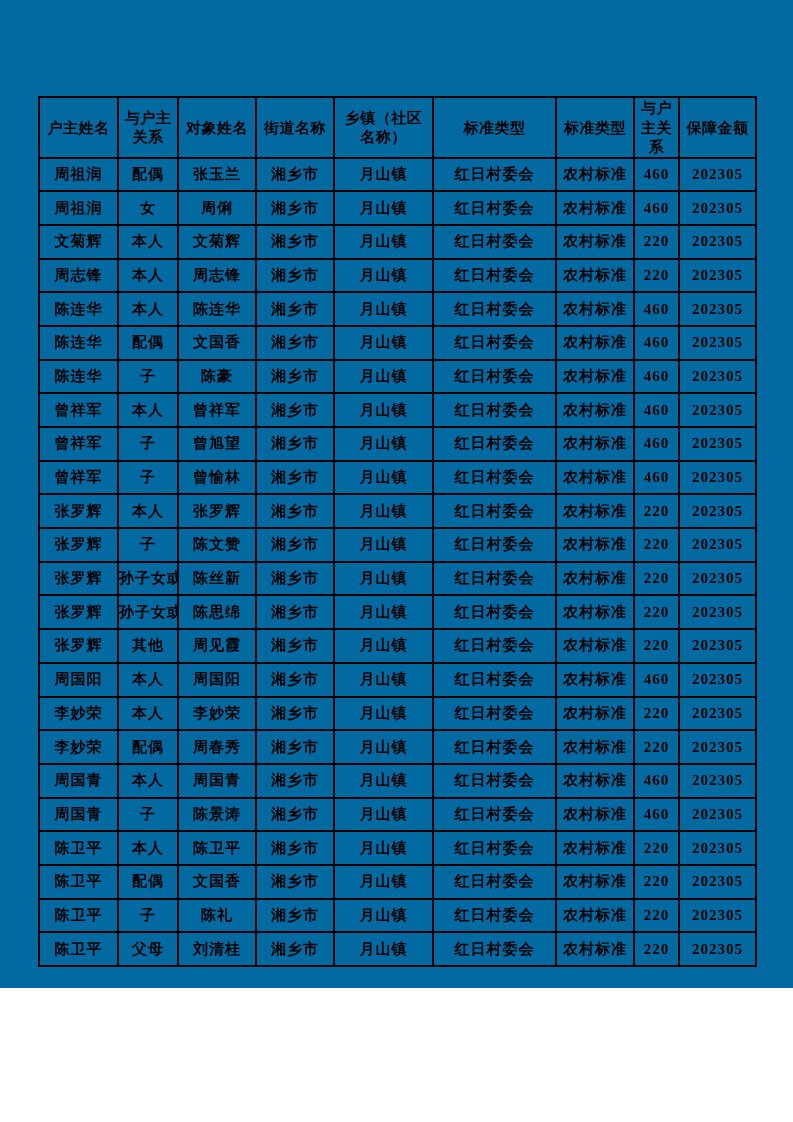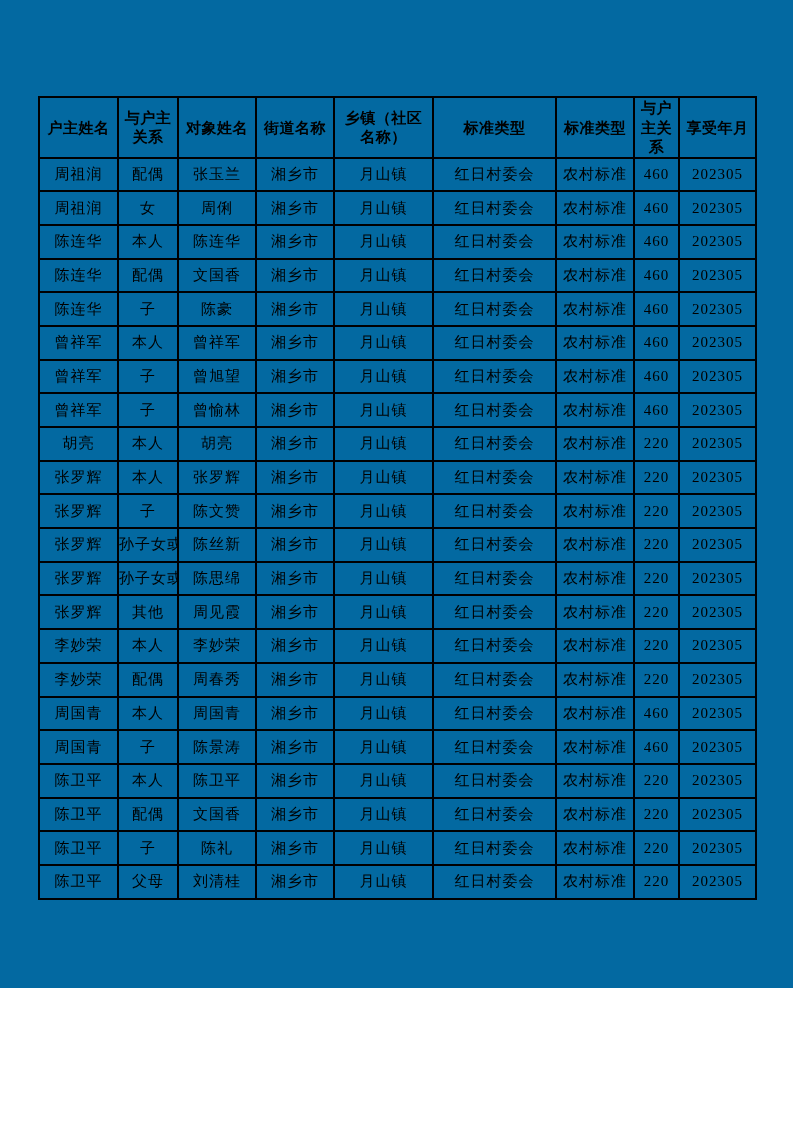--- a/index.html
+++ b/index.html
@@ -30,21 +30,21 @@
   table.grid thead tr { height: 55px; }
   table.grid th {
     font-family: "Liberation Sans", sans-serif;
     font-weight: bold;
     font-size: 15px;
     line-height: 1.3;
     white-space: normal;
     padding: 0 5px;
     letter-spacing: 0.5px;
   }
-  table.grid tbody tr { height: 33.7px; }
+  table.grid tbody tr { height: 33.7px; font-weight: bold; }
   table.grid td {
     font-family: "Liberation Serif", serif;
     font-size: 15px;
     letter-spacing: 1px;
     white-space: nowrap;
   }
   col.c1 { width: 79px; }
   col.c2 { width: 60px; }
   col.c3 { width: 78px; }
   col.c4 { width: 78px; }
@@ -73,21 +73,21 @@
     <thead>
       <tr>
           <th>户主姓名</th>
           <th>与户主关系</th>
           <th>对象姓名</th>
           <th>街道名称</th>
           <th>乡镇（社区名称）</th>
           <th>标准类型</th>
           <th>标准类型</th>
           <th>与户主关系</th>
-          <th>享受年月</th>
+          <th>保障金额</th>
         </tr>
     </thead>
     <tbody>
         <tr>
           <td>周祖润</td>
           <td>配偶</td>
           <td>张玉兰</td>
           <td>湘乡市</td>
           <td>月山镇</td>
           <td>红日村委会</td>
@@ -100,20 +100,42 @@
           <td>女</td>
           <td>周俐</td>
           <td>湘乡市</td>
           <td>月山镇</td>
           <td>红日村委会</td>
           <td>农村标准</td>
           <td>460</td>
           <td>202305</td>
         </tr>
         <tr>
+          <td>文菊辉</td>
+          <td>本人</td>
+          <td>文菊辉</td>
+          <td>湘乡市</td>
+          <td>月山镇</td>
+          <td>红日村委会</td>
+          <td>农村标准</td>
+          <td>220</td>
+          <td>202305</td>
+        </tr>
+        <tr>
+          <td>周志锋</td>
+          <td>本人</td>
+          <td>周志锋</td>
+          <td>湘乡市</td>
+          <td>月山镇</td>
+          <td>红日村委会</td>
+          <td>农村标准</td>
+          <td>220</td>
+          <td>202305</td>
+        </tr>
+        <tr>
           <td>陈连华</td>
           <td>本人</td>
           <td>陈连华</td>
           <td>湘乡市</td>
           <td>月山镇</td>
           <td>红日村委会</td>
           <td>农村标准</td>
           <td>460</td>
           <td>202305</td>
         </tr>
@@ -166,31 +188,20 @@
           <td>子</td>
           <td>曾愉林</td>
           <td>湘乡市</td>
           <td>月山镇</td>
           <td>红日村委会</td>
           <td>农村标准</td>
           <td>460</td>
           <td>202305</td>
         </tr>
         <tr>
-          <td>胡亮</td>
-          <td>本人</td>
-          <td>胡亮</td>
-          <td>湘乡市</td>
-          <td>月山镇</td>
-          <td>红日村委会</td>
-          <td>农村标准</td>
-          <td>220</td>
-          <td>202305</td>
-        </tr>
-        <tr>
           <td>张罗辉</td>
           <td>本人</td>
           <td>张罗辉</td>
           <td>湘乡市</td>
           <td>月山镇</td>
           <td>红日村委会</td>
           <td>农村标准</td>
           <td>220</td>
           <td>202305</td>
         </tr>
@@ -229,20 +240,31 @@
         </tr>
         <tr>
           <td>张罗辉</td>
           <td>其他</td>
           <td>周见霞</td>
           <td>湘乡市</td>
           <td>月山镇</td>
           <td>红日村委会</td>
           <td>农村标准</td>
           <td>220</td>
+          <td>202305</td>
+        </tr>
+        <tr>
+          <td>周国阳</td>
+          <td>本人</td>
+          <td>周国阳</td>
+          <td>湘乡市</td>
+          <td>月山镇</td>
+          <td>红日村委会</td>
+          <td>农村标准</td>
+          <td>460</td>
           <td>202305</td>
         </tr>
         <tr>
           <td>李妙荣</td>
           <td>本人</td>
           <td>李妙荣</td>
           <td>湘乡市</td>
           <td>月山镇</td>
           <td>红日村委会</td>
           <td>农村标准</td>

